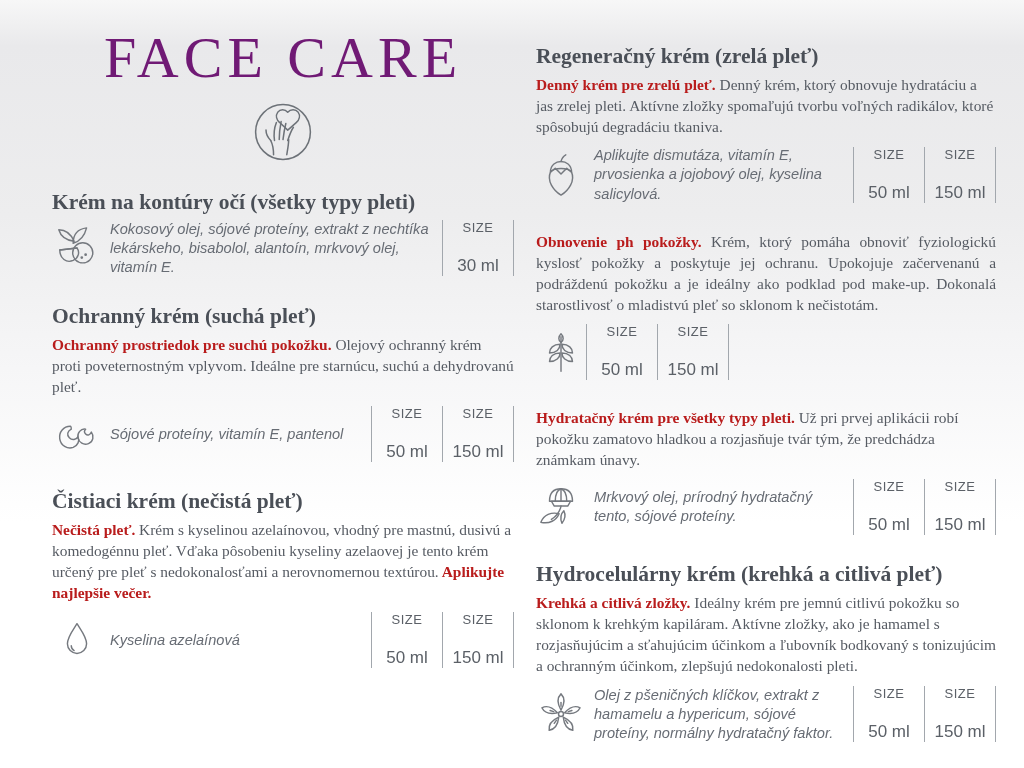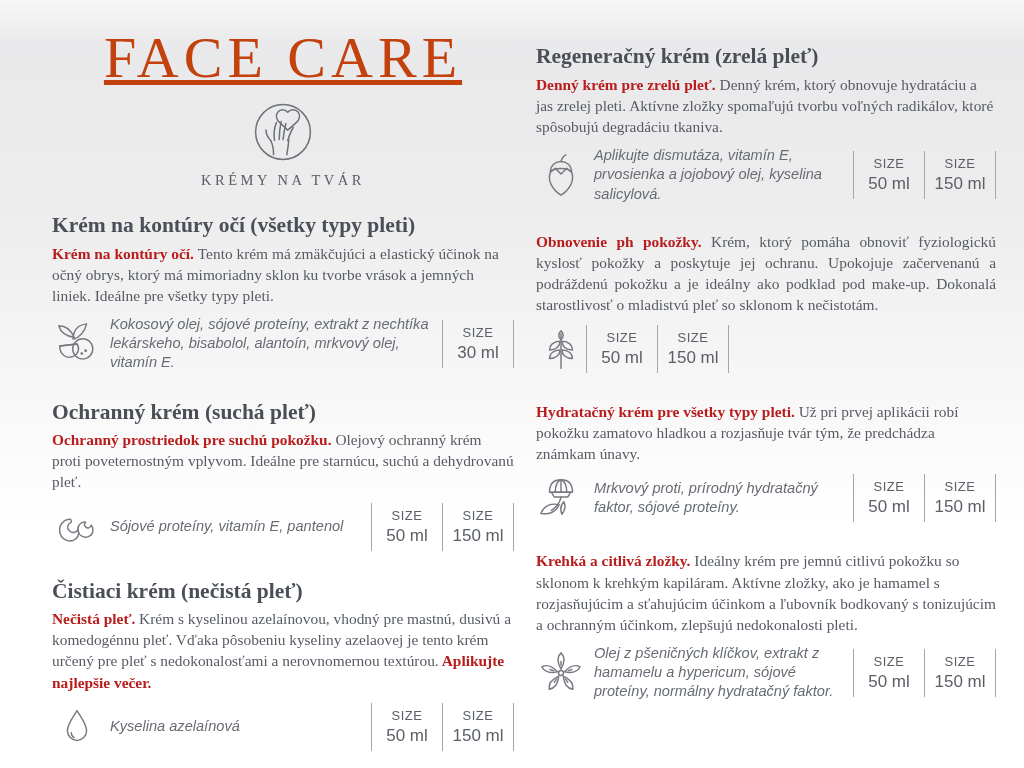--- a/index.html
+++ b/index.html
@@ -10,22 +10,22 @@
     color:#555a62;
     -webkit-font-smoothing:antialiased;
   }
   .col{position:absolute;}
   .col-left{left:52px;top:26px;width:462px;}
   .col-right{left:536px;top:44px;width:460px;}
 
   
   .brand{text-align:center;margin:0 0 24px 0;}
   .brand-title{
-    font-size:58px;font-weight:400;letter-spacing:5px;color:#c2410c;
-    margin:0;line-height:1.1;white-space:nowrap;text-decoration:underline;
+    font-size:58px;font-weight:400;letter-spacing:5px;color:#701a75;
+    margin:0;line-height:1.1;white-space:nowrap;
   }
   .brand-icon{width:68px;height:68px;margin:8px auto 6px;display:block;}
   .brand-icon svg{width:100%;height:100%;stroke:#6d7278;fill:none;stroke-width:1.6;stroke-linecap:round;stroke-linejoin:round;}
   .brand-sub{font-size:14.5px;letter-spacing:3.5px;color:#575c64;}
 
   
   .product{margin-bottom:27px;}
   .p-title{
     font-size:21.5px;font-weight:700;color:#4a4f57;margin:0 0 5px 0;line-height:1.15;
     white-space:nowrap;
@@ -36,21 +36,21 @@
   .p-row{display:flex;align-items:center;}
   .p-icon{flex:0 0 50px;width:50px;height:50px;display:flex;align-items:center;justify-content:center;}
   .p-icon svg{width:46px;height:46px;stroke:#75797f;fill:none;stroke-width:1.5;stroke-linecap:round;stroke-linejoin:round;}
   .p-ing{
     flex:1;font-family:"Liberation Sans","DejaVu Sans",sans-serif;font-style:italic;
     font-size:14.6px;line-height:1.32;color:#676c74;padding:0 10px 0 8px;
   }
   .p-sizes{display:flex;align-items:stretch;}
   .size-block{
     width:70px;min-height:48px;border-left:1px solid #a2a7ad;
-    display:flex;flex-direction:column;align-items:center;justify-content:center;gap:3px;
+    display:flex;flex-direction:column;align-items:center;justify-content:center;gap:21px;
     font-family:"Liberation Sans","DejaVu Sans",sans-serif;color:#5b6067;
   }
   .size-block:last-child{border-right:1px solid #a2a7ad;}
   .size-label{font-size:13px;letter-spacing:0.5px;}
   .size-value{font-size:17px;white-space:nowrap;}
 </style>
 </head>
 <body>
 
 <div class="col col-left">
@@ -62,26 +62,24 @@
         <path d="M41 15 c3-3.5 8.5-3.5 11 0 c2.5 3.5 1.5 8 -2 11 l-9 8 l-8.5 -8 c-3.5 -3 -4.5 -7.5 -2 -11 c2.5 -3.5 7.5 -3.5 10.5 0 z"></path>
         <path d="M26 60 C26 54 25 49 23 45"></path>
         <path d="M40 60 C41 54 42 49 42 44"></path>
         <path d="M27 45 C26 38 27 31 29 26"></path>
         <path d="M32 44 C32 36 33 30 34 25"></path>
         <path d="M36 44 C37 36 38 31 39 27"></path>
         <path d="M41 45 C43 39 45 34 47 31"></path>
         <path d="M23 45 C20 42 18 38 18 34"></path>
       </svg>
     </span>
-    <div class="brand-sub">KRÉMY NA TVÁR</div>
   </header>
   <div>
       <section class="product">
         <h3 class="p-title">Krém na kontúry očí (všetky typy pleti)</h3>
-        <p class="p-desc"><strong>Krém na kontúry očí. </strong>Tento krém má zmäkčujúci a elastický účinok na očný obrys, ktorý má mimoriadny sklon ku tvorbe vrások a jemných liniek. Ideálne pre všetky typy pleti.</p>
         <div class="p-row">
           <span class="p-icon">
             <svg viewBox="0 0 48 48">
               <circle cx="30" cy="29" r="10.5"></circle>
               <path d="M6 26 C6 35 13 40 20 37 C26 34 27 28 24 24 Z"></path>
               <path d="M6 26 L24 24"></path>
               <path d="M20 19 C20 9 26 4 34 3 C32 11 27 17 20 19 Z"></path>
               <path d="M21 17 C17 8 12 5 5 5 C7 12 13 16 21 17 Z"></path>
               <circle cx="33" cy="31" r="0.7"></circle>
               <circle cx="29" cy="34" r="0.7"></circle>
@@ -204,34 +202,35 @@
               <path d="M12 18 C12 9 17 5 24 5 C31 5 36 9 36 18 Z"></path>
               <path d="M18 18 C18 10 21 6 24 5"></path>
               <path d="M30 18 C30 10 27 6 24 5"></path>
               <path d="M24 18 V5"></path>
               <path d="M14 18 H34 L31 23 H17 Z"></path>
               <path d="M24 23 C23 28 20 33 14 37"></path>
               <path d="M22 31 C14 29 6 32 3 40 C12 42 19 38 22 31 Z"></path>
               <path d="M27 28 C29 32 28 37 25 41 C23 36 24 31 27 28 Z"></path>
             </svg>
           </span>
-          <span class="p-ing">Mrkvový proti, prírodný hydratačný faktor, sójové proteíny.</span>
-          <span class="p-sizes">
-            <span class="size-block">
-              <span class="size-label">SIZE</span>
-              <span class="size-value">50 ml</span>
-            </span>
-            <span class="size-block">
-              <span class="size-label">SIZE</span>
-              <span class="size-value">150 ml</span>
-            </span>
-          </span>
-        </div>
-      </section>
-      <section class="product">
+          <span class="p-ing">Mrkvový olej, prírodný hydratačný tento, sójové proteíny.</span>
+          <span class="p-sizes">
+            <span class="size-block">
+              <span class="size-label">SIZE</span>
+              <span class="size-value">50 ml</span>
+            </span>
+            <span class="size-block">
+              <span class="size-label">SIZE</span>
+              <span class="size-value">150 ml</span>
+            </span>
+          </span>
+        </div>
+      </section>
+      <section class="product">
+        <h3 class="p-title">Hydrocelulárny krém (krehká a citlivá pleť)</h3>
         <p class="p-desc"><strong>Krehká a citlivá zložky. </strong>Ideálny krém pre jemnú citlivú pokožku so sklonom k krehkým kapiláram. Aktívne zložky, ako je hamamel s rozjasňujúcim a sťahujúcim účinkom a ľubovník bodkovaný s tonizujúcim a ochranným účinkom, zlepšujú nedokonalosti pleti.</p>
         <div class="p-row">
           <span class="p-icon">
             <svg viewBox="0 0 48 48">
               <g>
                 <path d="M24 20 C20 13 20 7 24 3 C28 7 28 13 24 20 Z"></path>
                 <path d="M24 16 V12"></path>
               </g>
               <g transform="rotate(72 24 24)">
                 <path d="M24 20 C20 13 20 7 24 3 C28 7 28 13 24 20 Z"></path>

